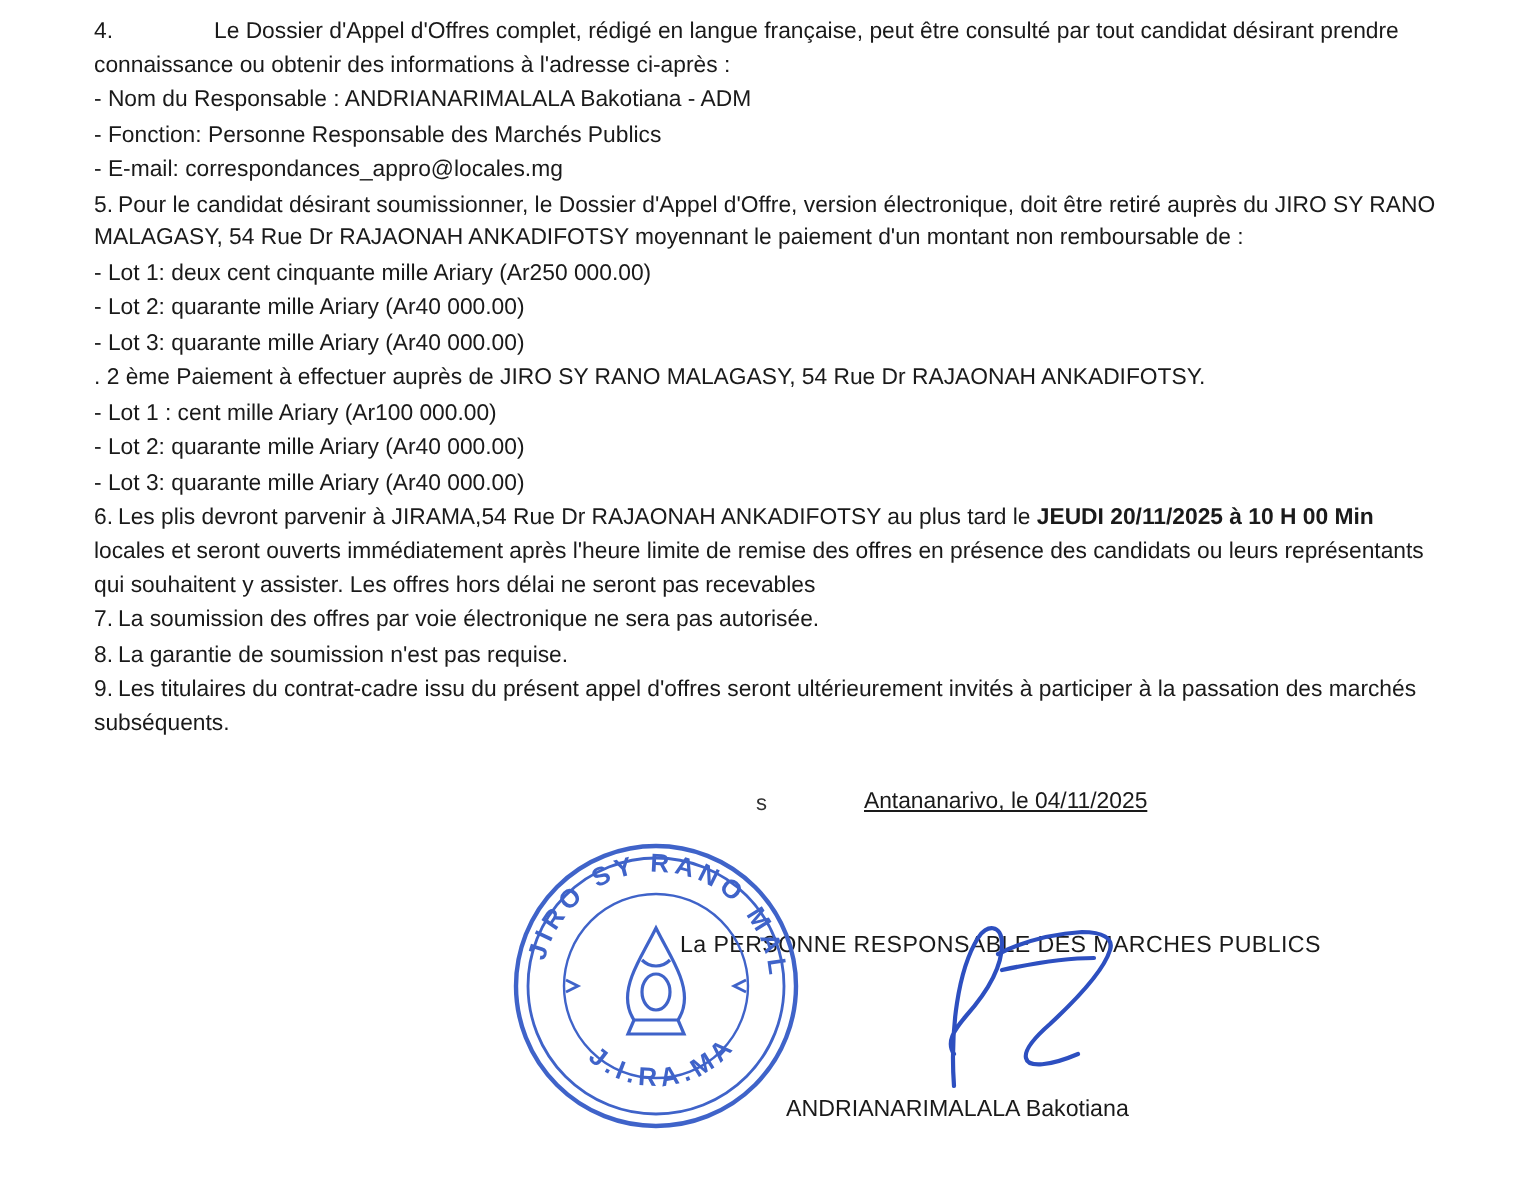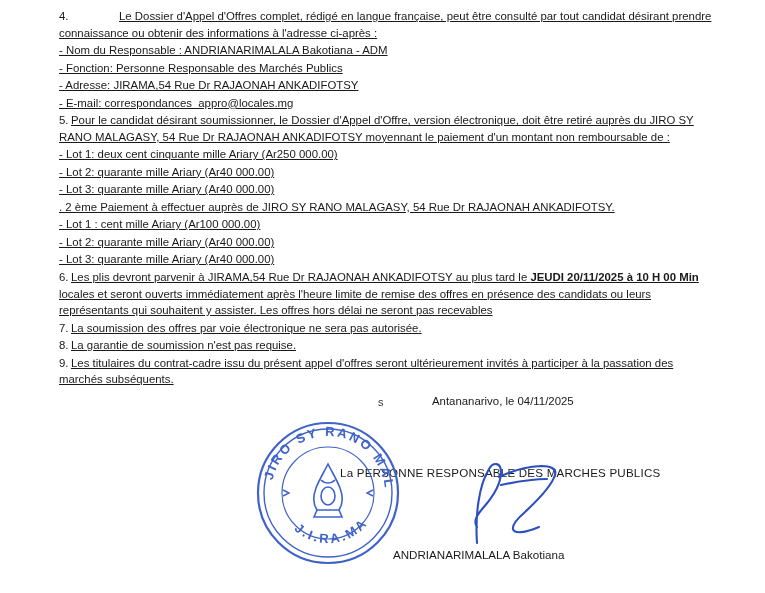--- a/index.html
+++ b/index.html
@@ -21,24 +21,23 @@
   }
   .doc-body {
     position: absolute;
     left: 47px;
     top: 8px;
     width: 672px;
     font-size: 11.4px;
     line-height: 1.45;
   }
   .para {
-    margin: 0 0 1px 12px;
+    margin: 0 0 1px 0;
     text-align: left;
     white-space: normal;
-    text-decoration: underline;
   }
   .num-lead {
     display: inline-block;
     width: 60px;
   }
   .lead-tight {
     display: inline-block;
     width: 12px;
   }
   .bold { font-weight: bold; }
@@ -46,20 +45,21 @@
   .signature-block {
     position: absolute;
     left: 420px;
     top: 395px;
     width: 300px;
     font-size: 11.4px;
   }
   .sig-date {
     margin: 0;
     padding-left: 12px;
+    text-decoration: underline;
   }
   .prp-line {
     position: absolute;
     left: 340px;
     top: 450px;
     font-size: 11.6px;
     letter-spacing: 0.2px;
     margin-top: 16px;
   }
   .signer-name {
@@ -126,21 +126,20 @@
 <div class="page">
 
   <div class="doc-body">
 
     <p class="para">
       <span class="num-lead">4.</span><span>Le Dossier d'Appel d'Offres complet, rédigé en langue française, peut être consulté par tout candidat désirant prendre connaissance ou obtenir des informations à l'adresse ci-après :</span>
     </p>
 
     <p class="para">- Nom du Responsable : ANDRIANARIMALALA Bakotiana - ADM</p>
     <p class="para">- Fonction: Personne Responsable des Marchés Publics</p>
-    <p class="para">- Adresse: JIRAMA,54 Rue Dr RAJAONAH ANKADIFOTSY</p>
     <p class="para">- E-mail: correspondances_appro@locales.mg</p>
 
     <p class="para">
       <span class="lead-tight">5.</span><span>Pour le candidat désirant soumissionner, le Dossier d'Appel d'Offre, version électronique, doit être retiré auprès du JIRO SY RANO MALAGASY, 54 Rue Dr RAJAONAH ANKADIFOTSY moyennant le paiement d'un montant non remboursable de :</span>
     </p>
 
     <p class="para">- Lot 1: deux cent cinquante mille Ariary (Ar250 000.00)</p>
     <p class="para">- Lot 2: quarante mille Ariary (Ar40 000.00)</p>
     <p class="para">- Lot 3: quarante mille Ariary (Ar40 000.00)</p>
 

